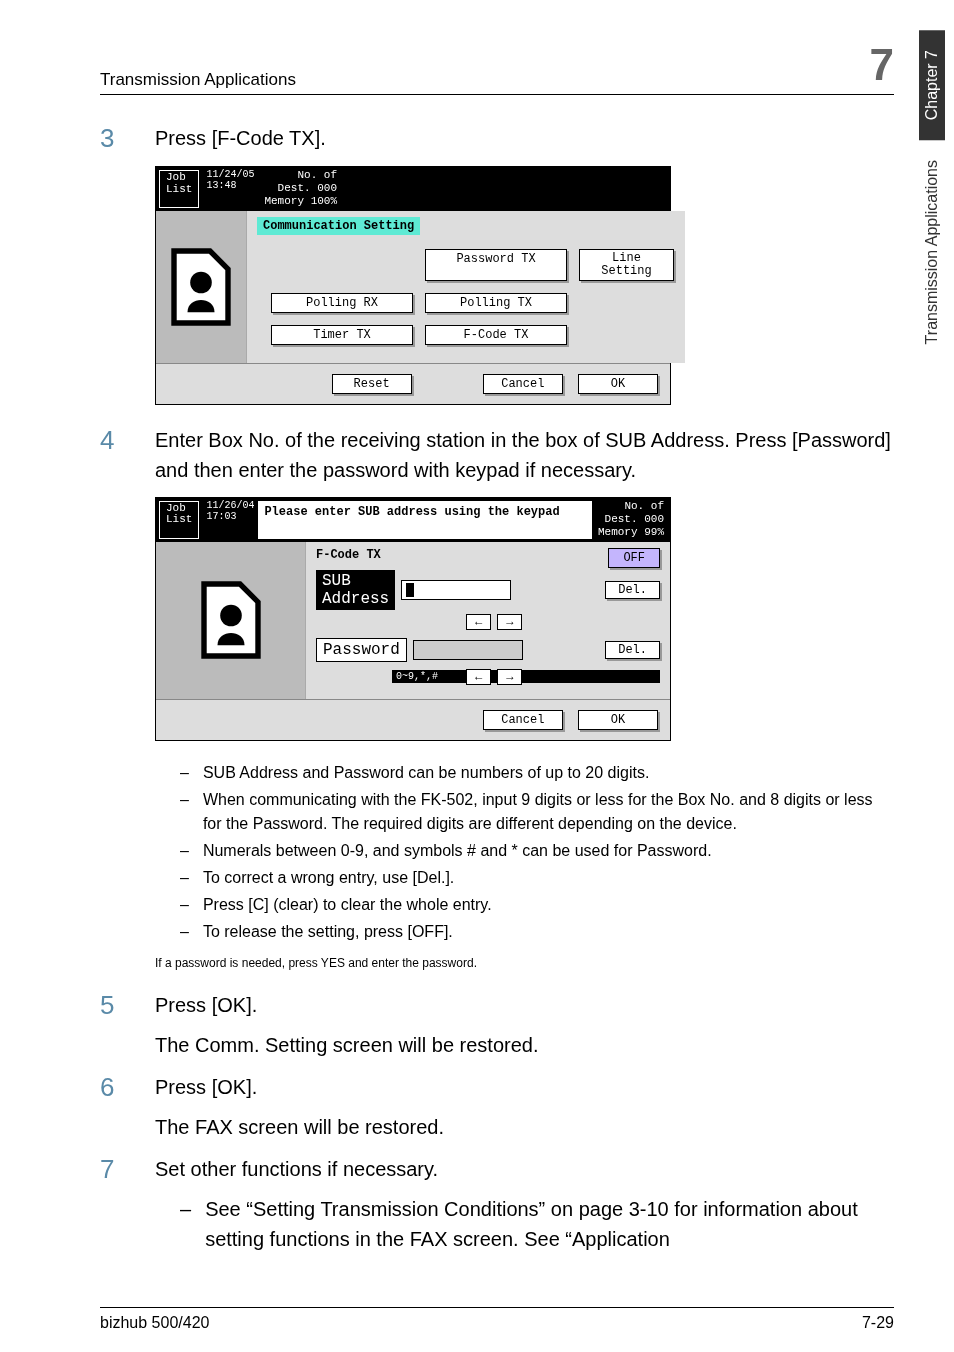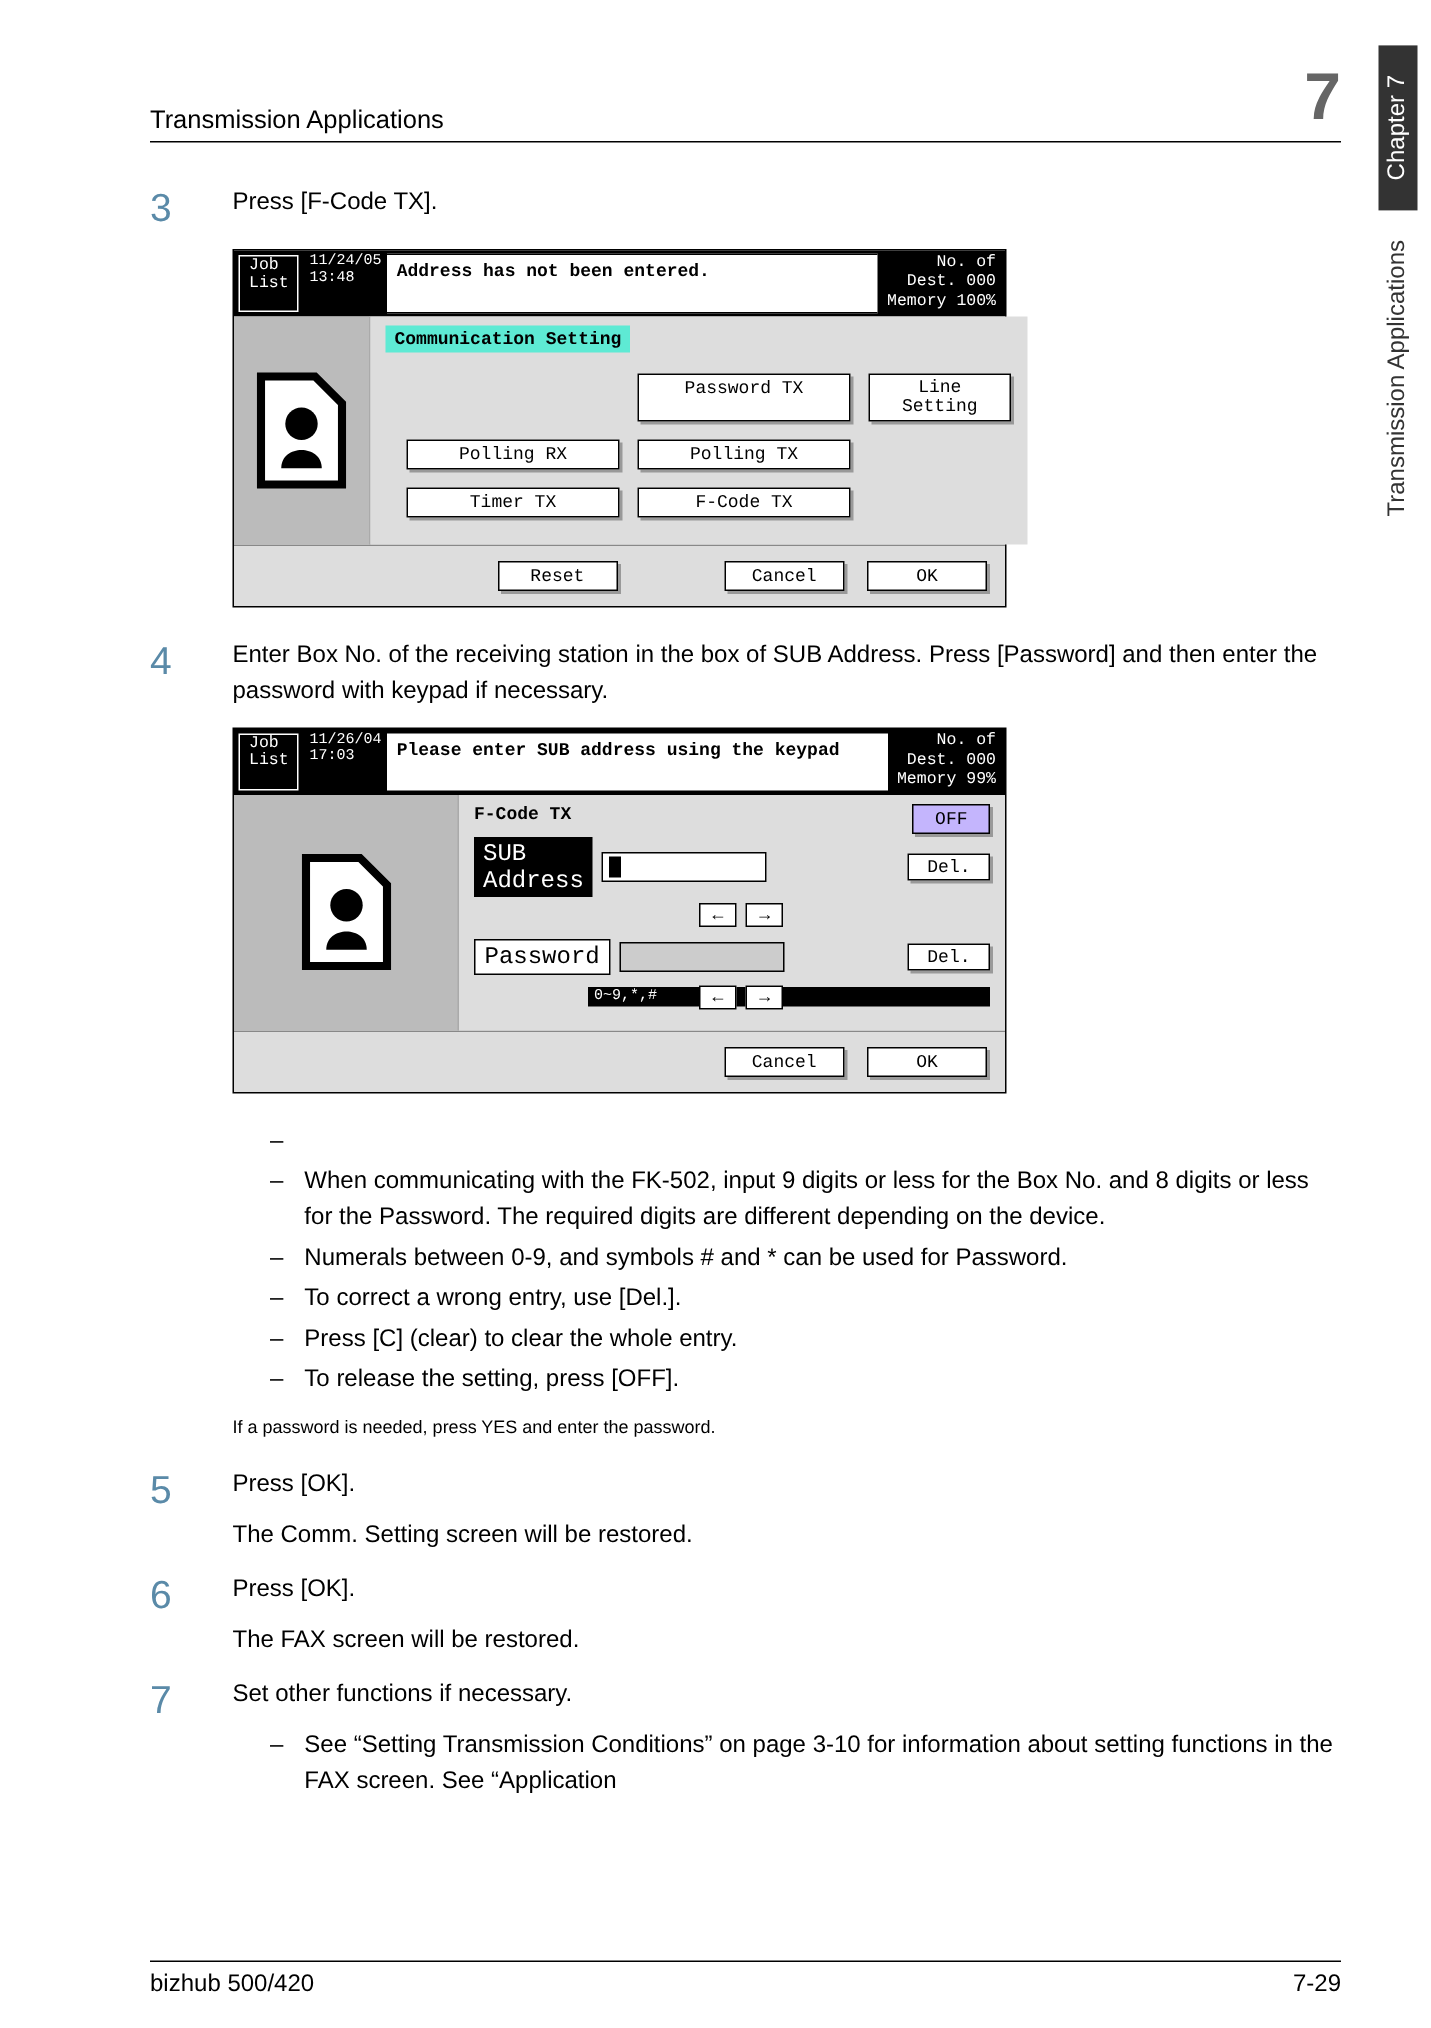--- a/index.html
+++ b/index.html
@@ -11,21 +11,21 @@
     .header-title { font-size: 17px; }
     .header-num { font-family: Arial; font-size: 44px; font-weight: bold; color: #666; }
 
     .side-tab { position: absolute; right: 0; top: 30px; width: 45px; }
     .tab-chapter { background: #333; color: #fff; writing-mode: vertical-rl; text-orientation: mixed; transform: rotate(180deg); padding: 20px 4px; font-size: 16px; text-align: center; }
     .tab-trans { color: #333; writing-mode: vertical-rl; text-orientation: mixed; transform: rotate(180deg); padding: 20px 4px; font-size: 16px; text-align: center; margin-top: 0; }
     .side-inner { display: flex; flex-direction: column; align-items: center; }
 
     .step { display: flex; gap: 25px; margin-bottom: 12px; }
     .step-num { font-size: 26px; color: #5a8aa8; font-weight: normal; width: 30px; flex-shrink: 0; font-family: Arial; }
-    .step-body { flex: 1; font-size: 16px; line-height: 1.5; }
+    .step-body { flex: 1; font-size: 20px; line-height: 1.5; }
 
     .screenshot1, .screenshot2 { width: 516px; margin: 10px 0 20px 55px; border: 1px solid #000; background: #fff; font-family: "Courier New", monospace; font-size: 12px; }
 
     .ss-top { display: flex; align-items: stretch; background: #000; color: #fff; }
     .ss-joblist { border: 1px solid #fff; margin: 3px; padding: 1px 6px; font-size: 11px; line-height: 1.05; }
     .ss-msg { flex: 1; padding: 4px 6px; font-weight: bold; background: #fff; color: #000; border-top: 1px solid #000; border-bottom: 1px solid #000; margin: 2px 0; }
     .ss-right { padding: 2px 6px; text-align: right; font-size: 11px; line-height: 1.2; }
 
     .ss-body { display: flex; min-height: 150px; }
     .ss-left { width: 150px; background: #bbb; display: flex; align-items: center; justify-content: center; border-right: 1px solid #aaa; }
@@ -88,21 +88,20 @@
   <div class="screenshot1">
     <div class="ss-top">
       <div class="ss-joblist">
         <div>Job</div>
         <div>List</div>
       </div>
       <div style="padding:2px 4px;font-size:10px;line-height:1.1;">
         <div>11/24/05</div>
         <div>13:48</div>
       </div>
-      <div class="ss-msg">Address has not been entered.</div>
       <div class="ss-right">
         <div><span>No. of<br>Dest.</span> <span>000</span></div>
         <div><span>Memory</span> <span>100%</span></div>
       </div>
     </div>
     <div class="ss-body">
       <div class="ss-left">
         <svg class="cp-icon" viewBox="0 0 100 100">
           <path d="M20 10 L60 10 L80 30 L80 90 L20 90 Z" fill="#fff" stroke="#000" stroke-width="6"></path>
           <circle cx="50" cy="45" r="12" fill="#000"></circle>
@@ -197,20 +196,21 @@
     </div>
     <div class="ss-ctrl">
       <span class="btn">Cancel</span>
       <span class="btn">OK</span>
     </div>
   </div>
 
   <div class="bullets">
     <div class="bi">
         <span class="dash">–</span>
+        <span>SUB Address and Password can be numbers of up to 20 digits.</span>
       </div>
     <div class="bi">
         <span class="dash">–</span>
         <span>When communicating with the FK-502, input 9 digits or less for the Box No. and 8 digits or less for the Password. The required digits are different depending on the device.</span>
       </div>
     <div class="bi">
         <span class="dash">–</span>
         <span>Numerals between 0-9, and symbols # and * can be used for Password.</span>
       </div>
     <div class="bi">

